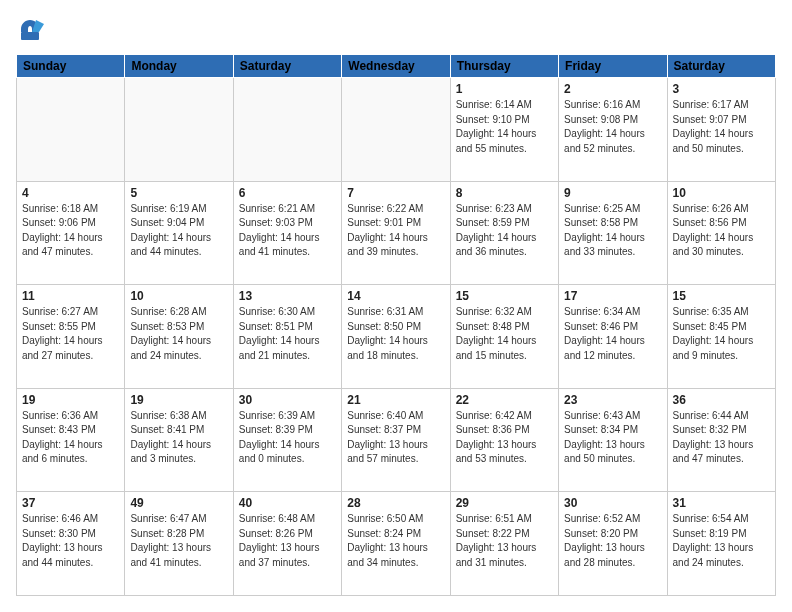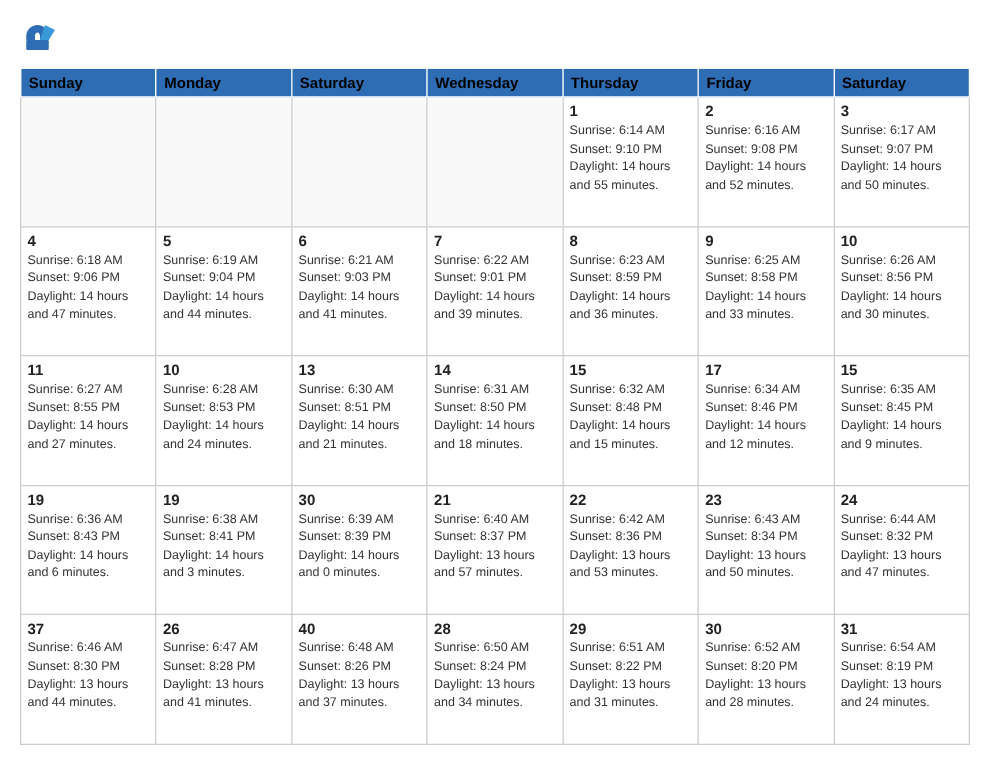--- a/index.html
+++ b/index.html
@@ -224,31 +224,31 @@
           </td>
           <td>
             <span class="day-num">22</span>
             <div class="day-info">Sunrise: 6:42 AM<br>Sunset: 8:36 PM<br>Daylight: 13 hours and 53 minutes.</div>
           </td>
           <td>
             <span class="day-num">23</span>
             <div class="day-info">Sunrise: 6:43 AM<br>Sunset: 8:34 PM<br>Daylight: 13 hours and 50 minutes.</div>
           </td>
           <td>
-            <span class="day-num">24</span>
+            <span class="day-num">36</span>
             <div class="day-info">Sunrise: 6:44 AM<br>Sunset: 8:32 PM<br>Daylight: 13 hours and 47 minutes.</div>
           </td>
         </tr>
         <tr>
           <td>
             <span class="day-num">37</span>
             <div class="day-info">Sunrise: 6:46 AM<br>Sunset: 8:30 PM<br>Daylight: 13 hours and 44 minutes.</div>
           </td>
           <td>
-            <span class="day-num">26</span>
+            <span class="day-num">49</span>
             <div class="day-info">Sunrise: 6:47 AM<br>Sunset: 8:28 PM<br>Daylight: 13 hours and 41 minutes.</div>
           </td>
           <td>
             <span class="day-num">40</span>
             <div class="day-info">Sunrise: 6:48 AM<br>Sunset: 8:26 PM<br>Daylight: 13 hours and 37 minutes.</div>
           </td>
           <td>
             <span class="day-num">28</span>
             <div class="day-info">Sunrise: 6:50 AM<br>Sunset: 8:24 PM<br>Daylight: 13 hours and 34 minutes.</div>
           </td>

